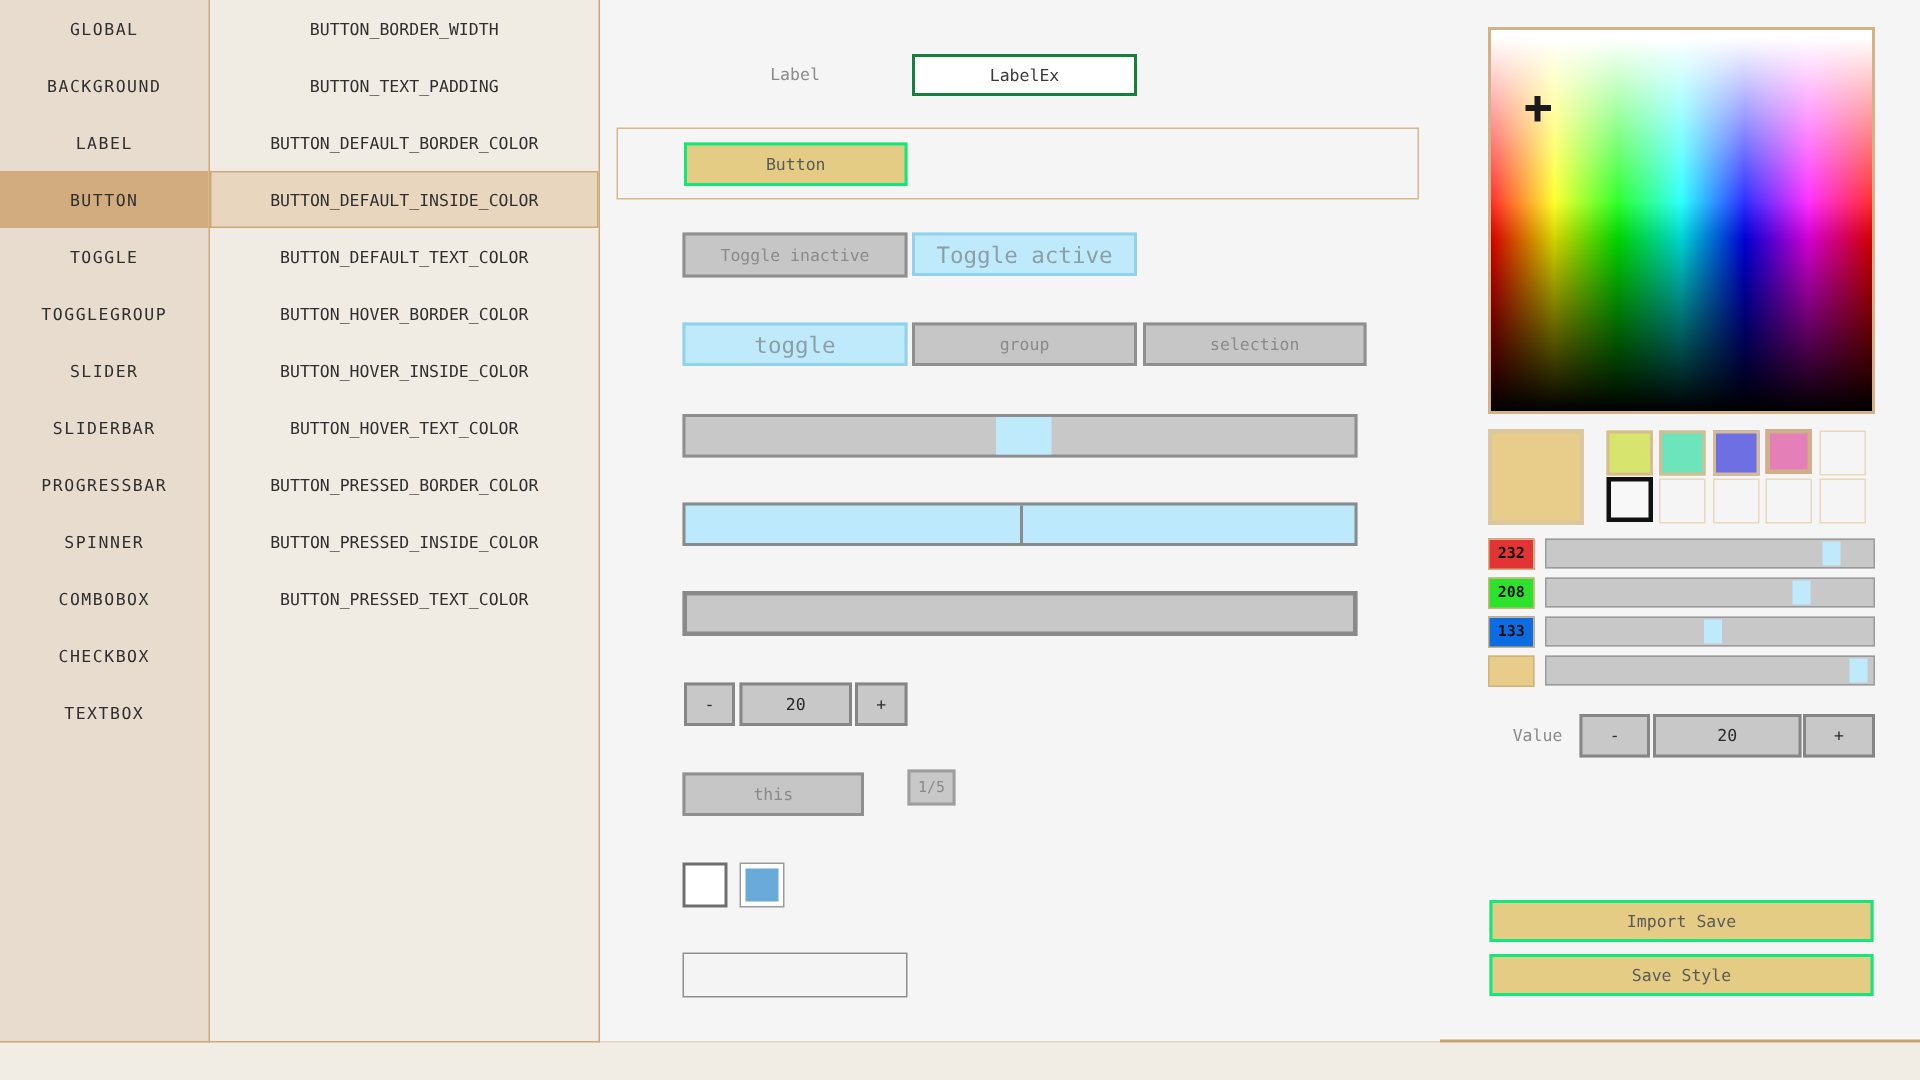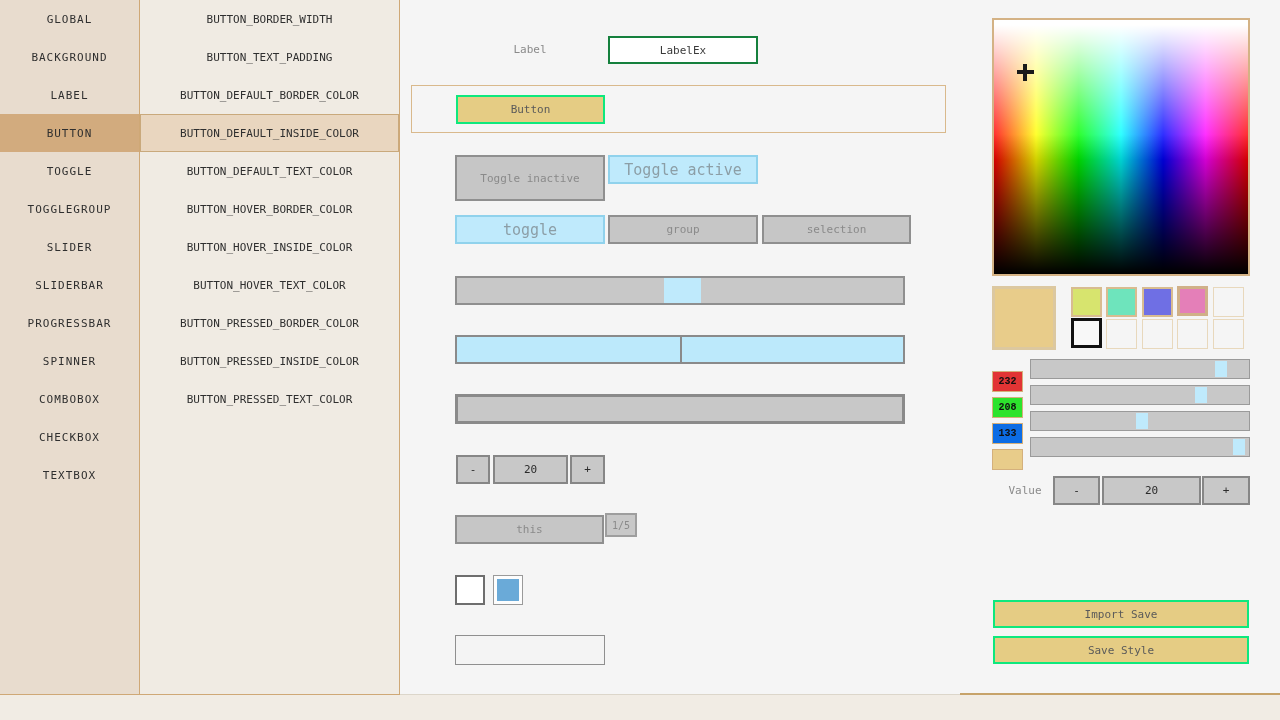--- a/index.html
+++ b/index.html
@@ -67,23 +67,23 @@
               linear-gradient(to bottom, #fff 2%, rgba(255,255,255,0) 55%),
               linear-gradient(to right, #f00 0%, #ff0 16.6%, #0f0 33.3%, #0ff 50%, #00f 66.6%, #f0f 83.3%, #f00 100%); }
   .cross-h { position:absolute; left:23px; top:50px; width:17px; height:4px; background:#1a1a1a; }
   .cross-v { position:absolute; left:29px; top:44px; width:4px; height:17px; background:#1a1a1a; }
   .cur-swatch { left:32px; top:286px; width:64px; height:64px; border:3px solid #dcc8a0; }
   .swatch { position:absolute; width:31px; height:30px; border:2px solid #d8bc90; }
   .swatch.empty { border:1px solid #e8d8bc; background:transparent; }
   .swatch.sel-pink { border:3px solid #d0b088; }
   .swatch.sel-black { border:3px solid #111; background:#f8f8f8; }
   .chan-row { left:32px; width:258px; height:22px; }
-  .chan-label { position:absolute; left:0; top:12px; width:31px; height:21px;
+  .chan-label { position:absolute; left:0; top:0; width:31px; height:21px;
                 border:1px solid #d4b07c; font-size:10px; font-weight:bold; color:#101010;
-                display:flex; align-items:center; justify-content:center;font-family:Liberation Mono, monospace; }
+                display:flex; align-items:center; justify-content:center; }
   .chan-track { position:absolute; left:38px; top:0; width:220px; height:20px;
                 background:#c8c8c8; border:1px solid #9a9a9a; }
   .chan-thumb { position:absolute; top:1px; width:12px; height:16px; background:#bfeafc; }
   .style-btn { left:33px; width:256px; height:28px; }
 </style>
 </head>
 <body>
 
 <div id="sidebar" class="abs">
   <div class="side-item">GLOBAL</div>
@@ -117,42 +117,42 @@
 
 <div id="main" class="abs">
 
   <div class="abs caption" style="left:85px; top:43px; width:90px;">Label</div>
   <div class="abs labelex">LabelEx</div>
 
   <div class="abs btn-panel">
     <div class="abs tan-btn" style="left:44px; top:9px; width:149px; height:29px;">Button</div>
   </div>
 
-  <div class="abs gray-btn" style="left:55px; top:155px; width:150px; height:46px;">Toggle inactive</div>
+  <div class="abs gray-btn" style="left:55px; top:155px; width:150px; height:30px;">Toggle inactive</div>
   <div class="abs blue-btn" style="left:208px; top:155px; width:150px; height:29px;">Toggle active</div>
 
   <div class="abs blue-btn" style="left:55px; top:215px; width:150px; height:29px;">toggle</div>
   <div class="abs gray-btn" style="left:208px; top:215px; width:150px; height:29px;">group</div>
   <div class="abs gray-btn" style="left:362px; top:215px; width:149px; height:29px;">selection</div>
 
   <div class="abs slider">
     <div class="slider-thumb"></div>
   </div>
 
   <div class="abs sliderbar">
     <div class="sliderbar-divider"></div>
   </div>
 
   <div class="abs progressbar"></div>
 
   <div class="abs spin-btn" style="left:56px; top:455px; width:34px; height:29px;">-</div>
   <div class="abs spin-btn" style="left:93px; top:455px; width:75px; height:29px;">20</div>
   <div class="abs spin-btn" style="left:170px; top:455px; width:35px; height:29px;">+</div>
 
-  <div class="abs gray-btn" style="left:55px; top:515px; width:149px; height:29px;">this</div>
+  <div class="abs gray-btn" style="left:55px; top:515px; width:121px; height:29px;">this</div>
   <div class="abs combo-pager">1/5</div>
 
   <div class="abs checkbox" style="left:55px; top:575px; border:2px solid #6e6e6e;"></div>
   <div class="abs checkbox" style="left:93px; top:575px; border:1px solid #9a9a9a; background:#fdfdfd;">
     <div class="checkbox-inner"></div>
   </div>
 
   <div class="abs textbox"></div>
 </div>
 

